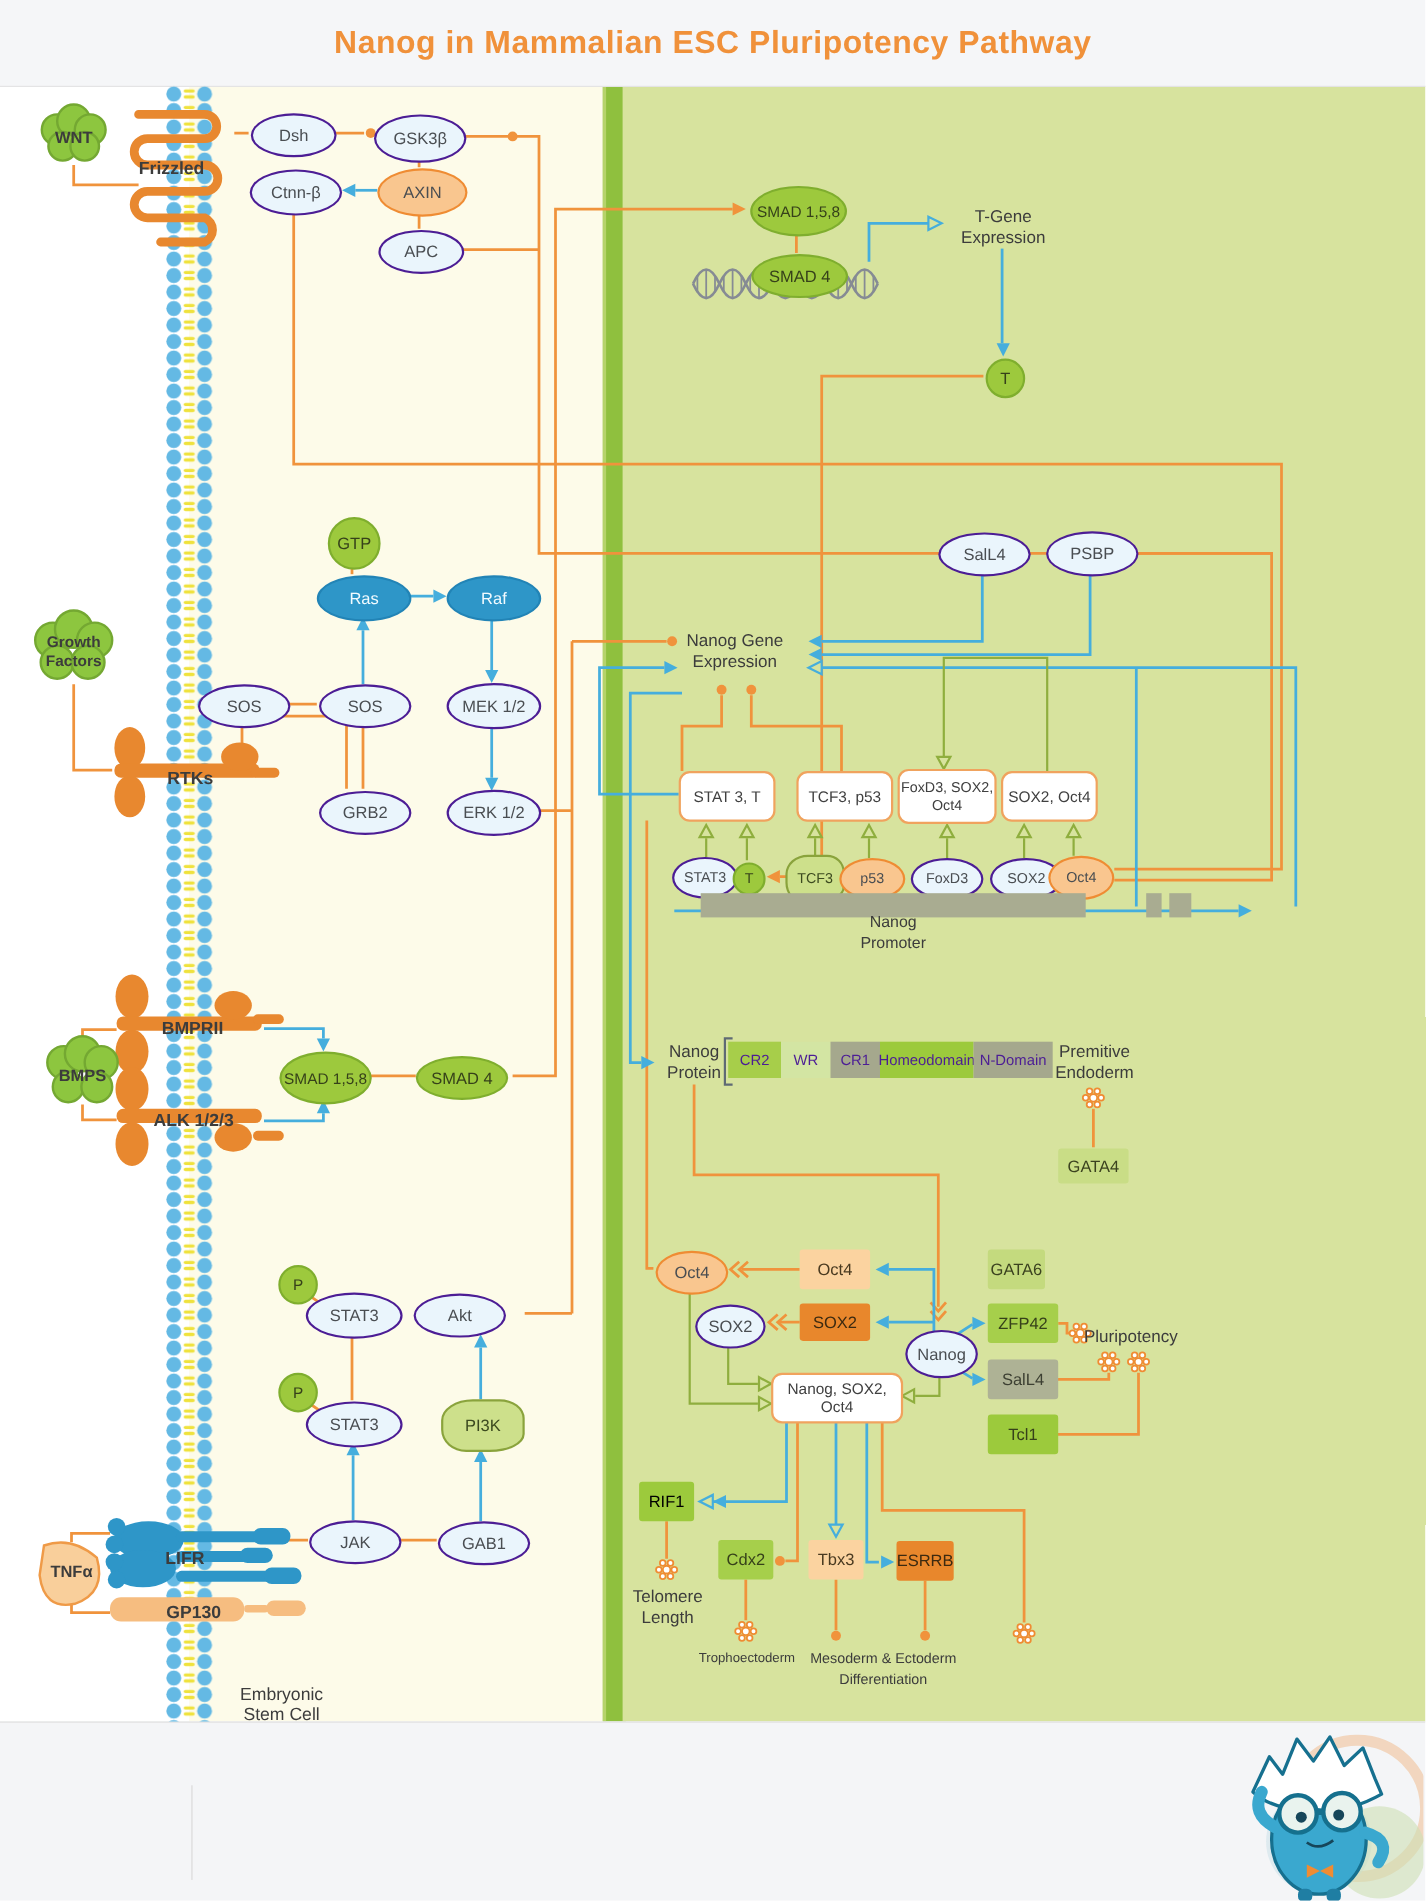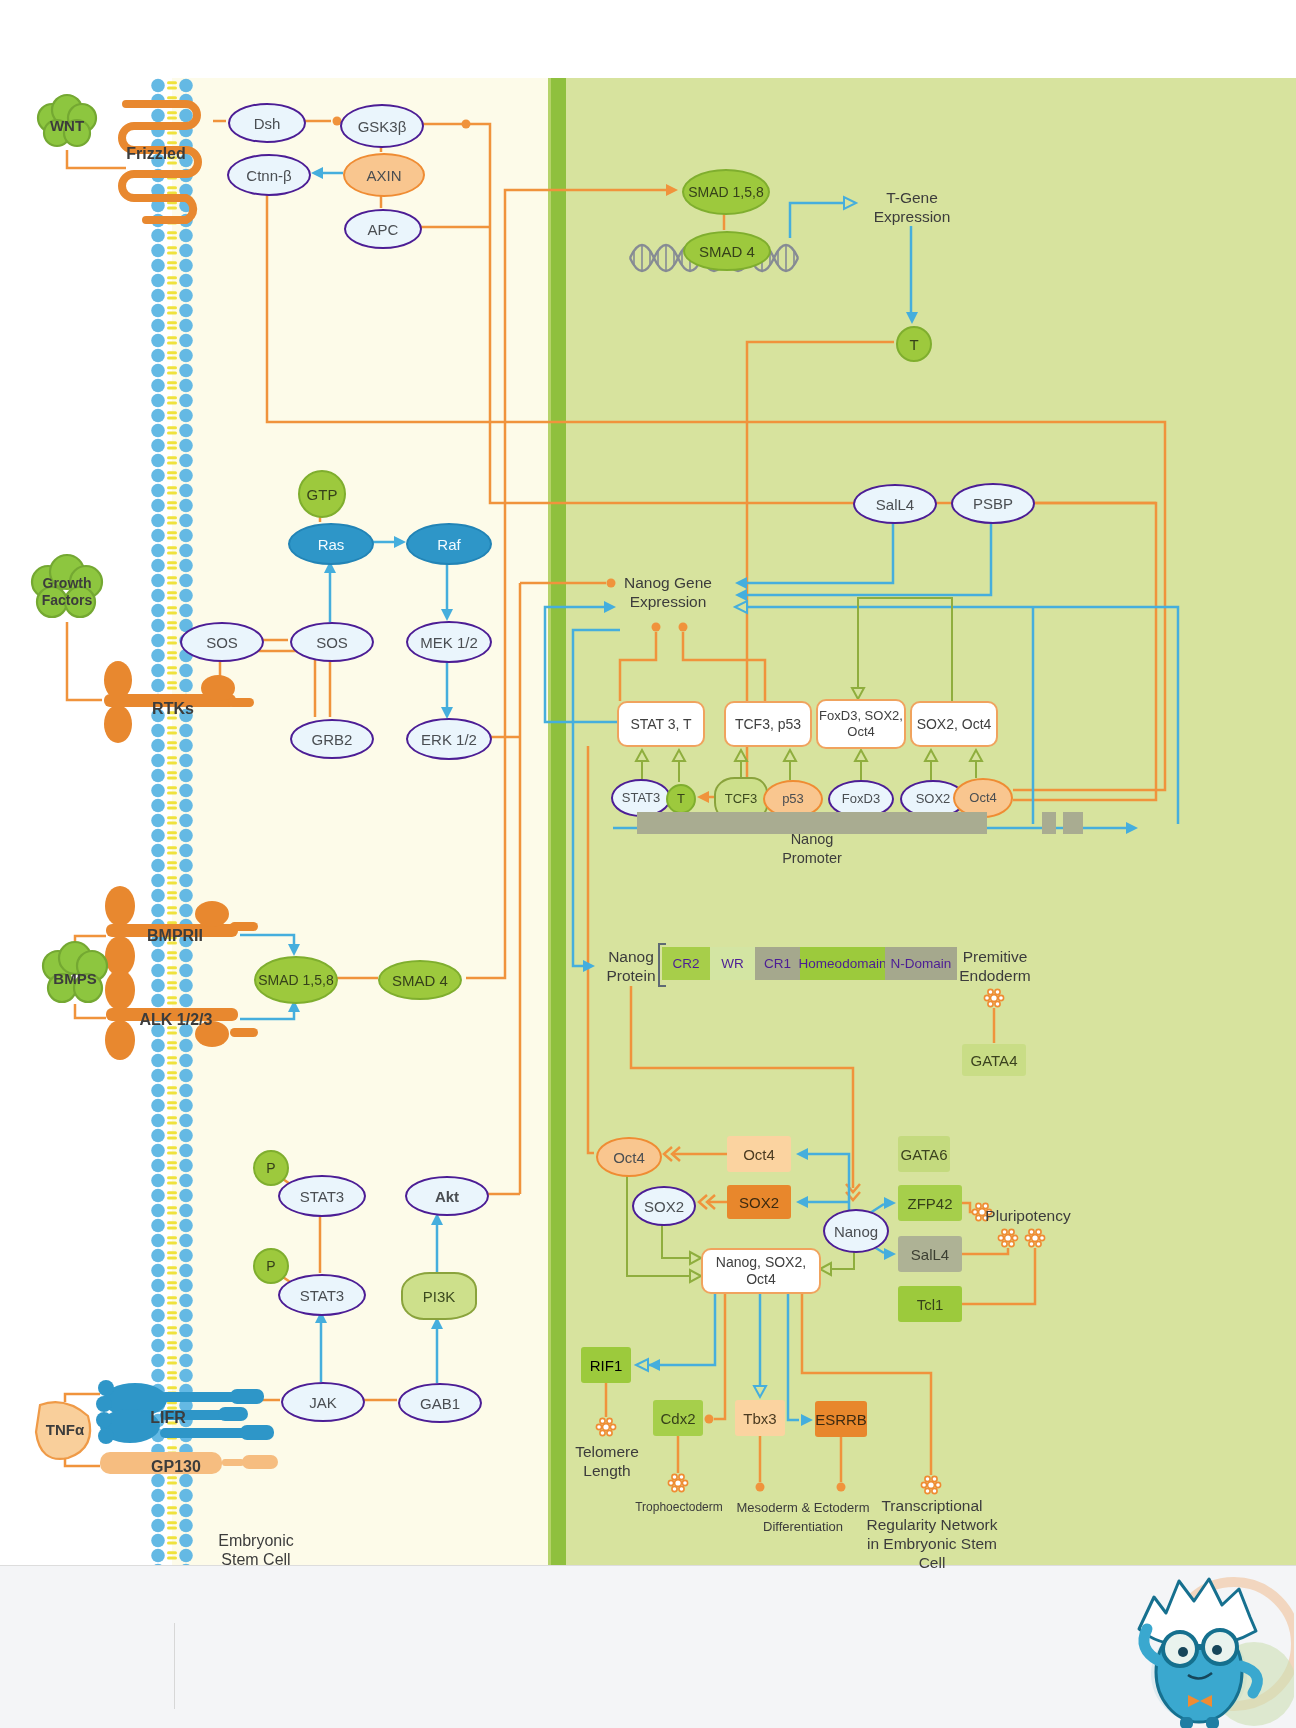--- a/index.html
+++ b/index.html
@@ -41,20 +41,23 @@
 </head>
 <body>
 
 <div class="page">
 
   <div class="abs bg-white"></div>
   <div class="abs bg-cream"></div>
   <div class="abs bg-div"></div>
   <div class="abs bg-green"></div>
 
+  <div class="abs hdr">
+    <h1>Nanog in Mammalian ESC Pluripotency Pathway</h1>
+  </div>
 
   <svg class="abs wires" width="1296" height="1728" viewBox="0 0 1296 1728">
     <defs>
       <pattern id="mem" x="150" y="78" width="44" height="15" patternUnits="userSpaceOnUse">
         <circle cx="8" cy="7.5" r="6.8" fill="#64b9e4"></circle>
         <circle cx="36" cy="7.5" r="6.8" fill="#64b9e4"></circle>
         <rect x="17" y="3.2" width="10" height="3" rx="1.5" fill="#efe23d"></rect>
         <rect x="17" y="8.6" width="10" height="3" rx="1.5" fill="#efe23d"></rect>
       </pattern>
       <g id="flo">
@@ -300,21 +303,21 @@
   <div class="nd txt b dk" style="left:50px;top:966px;width:50px;height:24px;">BMPS</div>
   <div class="nd txt b dk" style="left:145px;top:925px;width:60px;height:20px;font-size:16px;">BMPRII</div>
   <div class="nd txt b dk" style="left:138px;top:1009px;width:76px;height:20px;font-size:16px;">ALK 1/2/3</div>
   <div class="nd eg s14" style="left:254px;top:956px;width:80px;height:44px;">SMAD 1,5,8</div>
   <div class="nd eg" style="left:378px;top:960px;width:80px;height:36px;">SMAD 4</div>
 
   <div class="nd cg s14" style="left:253px;top:1150px;width:32px;height:32px;">P</div>
   <div class="nd eb" style="left:278px;top:1175px;width:84px;height:38px;">STAT3</div>
   <div class="nd cg s14" style="left:253px;top:1248px;width:32px;height:32px;">P</div>
   <div class="nd eb" style="left:278px;top:1274px;width:84px;height:38px;">STAT3</div>
-  <div class="nd eb" style="left:405px;top:1176px;width:80px;height:36px;font-weight:bold;">Akt</div>
+  <div class="nd eb" style="left:376px;top:1176px;width:80px;height:36px;">Akt</div>
   <div class="nd blob" style="left:401px;top:1272px;width:72px;height:44px;">PI3K</div>
   <div class="nd txt b dk" style="left:40px;top:1419px;width:50px;height:20px;">TNFα</div>
   <div class="nd txt b dk" style="left:146px;top:1407px;width:44px;height:20px;font-size:16px;">LIFR</div>
   <div class="nd txt b dk" style="left:148px;top:1456px;width:56px;height:20px;font-size:16px;">GP130</div>
   <div class="nd eb" style="left:281px;top:1382px;width:80px;height:36px;">JAK</div>
   <div class="nd eb" style="left:398px;top:1383px;width:80px;height:36px;">GAB1</div>
   <div class="nd txt tl dk" style="left:206px;top:1530px;width:100px;height:40px;font-size:16px;">Embryonic Stem Cell</div>
 
   <div class="nd eg s14" style="left:682px;top:169px;width:84px;height:42px;">SMAD 1,5,8</div>
   <div class="nd eg" style="left:683px;top:231px;width:84px;height:36px;">SMAD 4</div>
@@ -364,21 +367,20 @@
   <div class="nd txt dk" style="left:978px;top:1206px;width:100px;height:18px;font-size:15.5px;">Pluripotency</div>
   <div class="nd wb s14" style="left:701px;top:1248px;width:116px;height:42px;">Nanog, SOX2, Oct4</div>
 
   <div class="nd rc" style="left:581px;top:1347px;width:50px;height:36px;background:#9cca3c;color:#000000;">RIF1</div>
   <div class="nd txt dk" style="left:562px;top:1442px;width:90px;height:38px;font-size:15.5px;">Telomere Length</div>
   <div class="nd rc" style="left:653px;top:1400px;width:50px;height:36px;background:#a6cf4b;color:#36411a;">Cdx2</div>
   <div class="nd txt dk" style="left:619px;top:1498px;width:120px;height:18px;font-size:12px;">Trophoectoderm</div>
   <div class="nd rc" style="left:735px;top:1400px;width:50px;height:36px;background:#fbd3a0;color:#4a3a20;">Tbx3</div>
   <div class="nd txt dk" style="left:718px;top:1498px;width:170px;height:38px;font-size:13px;">Mesoderm &amp; Ectoderm Differentiation</div>
   <div class="nd rc" style="left:815px;top:1401px;width:52px;height:36px;background:#e8872c;color:#3c2a10;">ESRRB</div>
-  <div class="nd txt dk" style="left:862px;top:1496px;width:140px;height:76px;font-size:15.5px;">Transcriptional Regularity Network in Embryonic Stem Cell</div>
 
   <div class="abs ftr">
 
     <div class="abs vline" style="left:174px;top:57px;height:86px;"></div>
 
     <svg class="abs" style="right:2px;bottom:0;" width="190" height="160" viewBox="0 0 190 160">
       <circle cx="130" cy="75" r="62" fill="none" stroke="#f0b27a" stroke-width="10" opacity="0.45"></circle>
       <circle cx="95" cy="105" r="48" fill="#cfe3ea" opacity="0.6"></circle>
       <circle cx="150" cy="115" r="42" fill="#cde0b4" opacity="0.6"></circle>
       <ellipse cx="95" cy="103" rx="43" ry="50" fill="#3aa8cf" stroke="#16708f" stroke-width="3"></ellipse>

